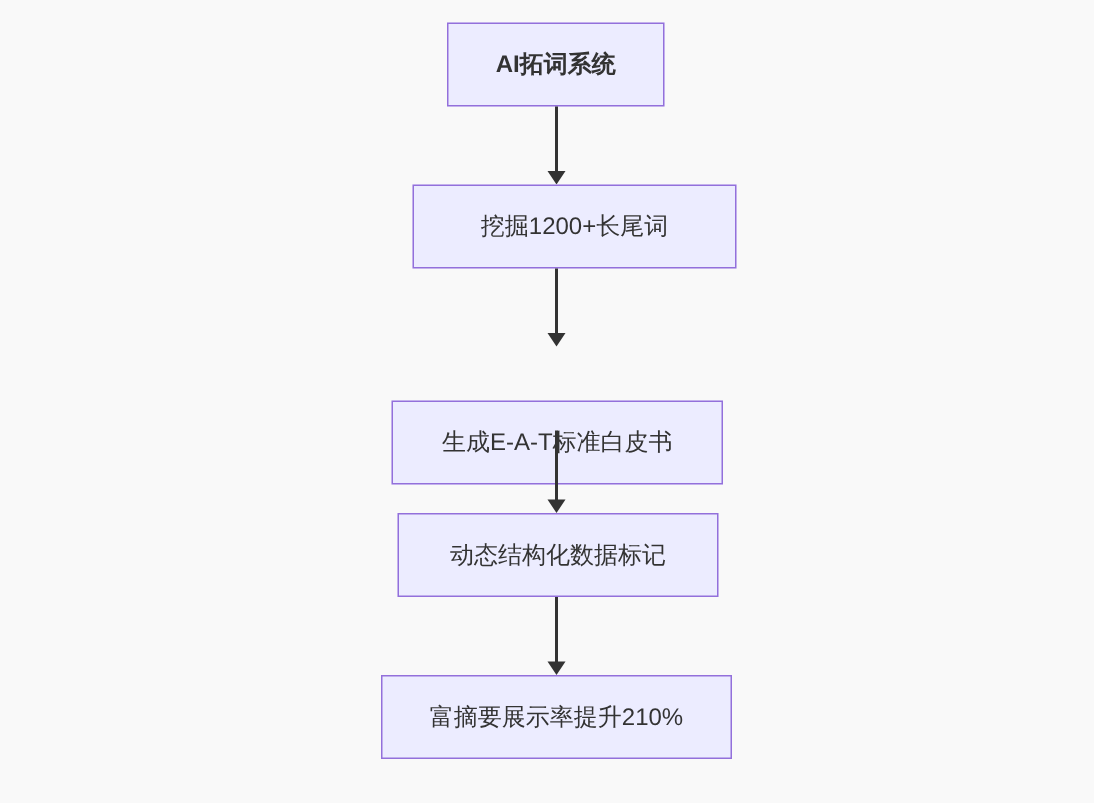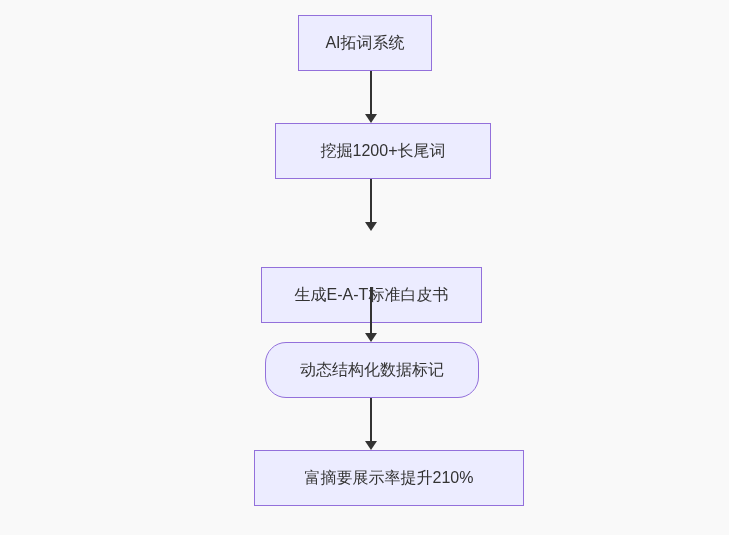--- a/index.html
+++ b/index.html
@@ -62,21 +62,21 @@
     border-left: 6px solid transparent;
     border-right: 6px solid transparent;
     border-top: 9px solid var(--arrow);
   }
 </style>
 </head>
 <body>
 
 <div class="canvas">
 
-  <div class="node" style="left:298px; top:15px; width:134px;">
+  <div class="node" style="left:298px; top:15px; width:145px;font-weight:bold;">
     <span>AI拓词系统</span>
   </div>
 
   <div class="edge" style="left:371px; top:71px; height:52px;">
     <div class="line"></div>
     <div class="head"></div>
   </div>
 
   <div class="node" style="left:275px; top:123px; width:216px;">
     <span>挖掘1200+长尾词</span>
@@ -89,26 +89,26 @@
 
   <div class="node" style="left:261px; top:231px; width:221px;margin-top:36px;">
     <span>生成E-A-T标准白皮书</span>
   </div>
 
   <div class="edge" style="left:371px; top:287px; height:55px;">
     <div class="line"></div>
     <div class="head"></div>
   </div>
 
-  <div class="node" style="left:265px; top:342px; width:214px;border-radius:21px;">
+  <div class="node" style="left:265px; top:342px; width:214px;">
     <span>动态结构化数据标记</span>
   </div>
 
   <div class="edge" style="left:371px; top:398px; height:52px;">
     <div class="line"></div>
     <div class="head"></div>
   </div>
 
-  <div class="node" style="left:254px; top:450px; width:270px;">
+  <div class="node" style="left:254px; top:450px; width:234px;">
     <span>富摘要展示率提升210%</span>
   </div>
 
 </div>
 
 </body></html>

